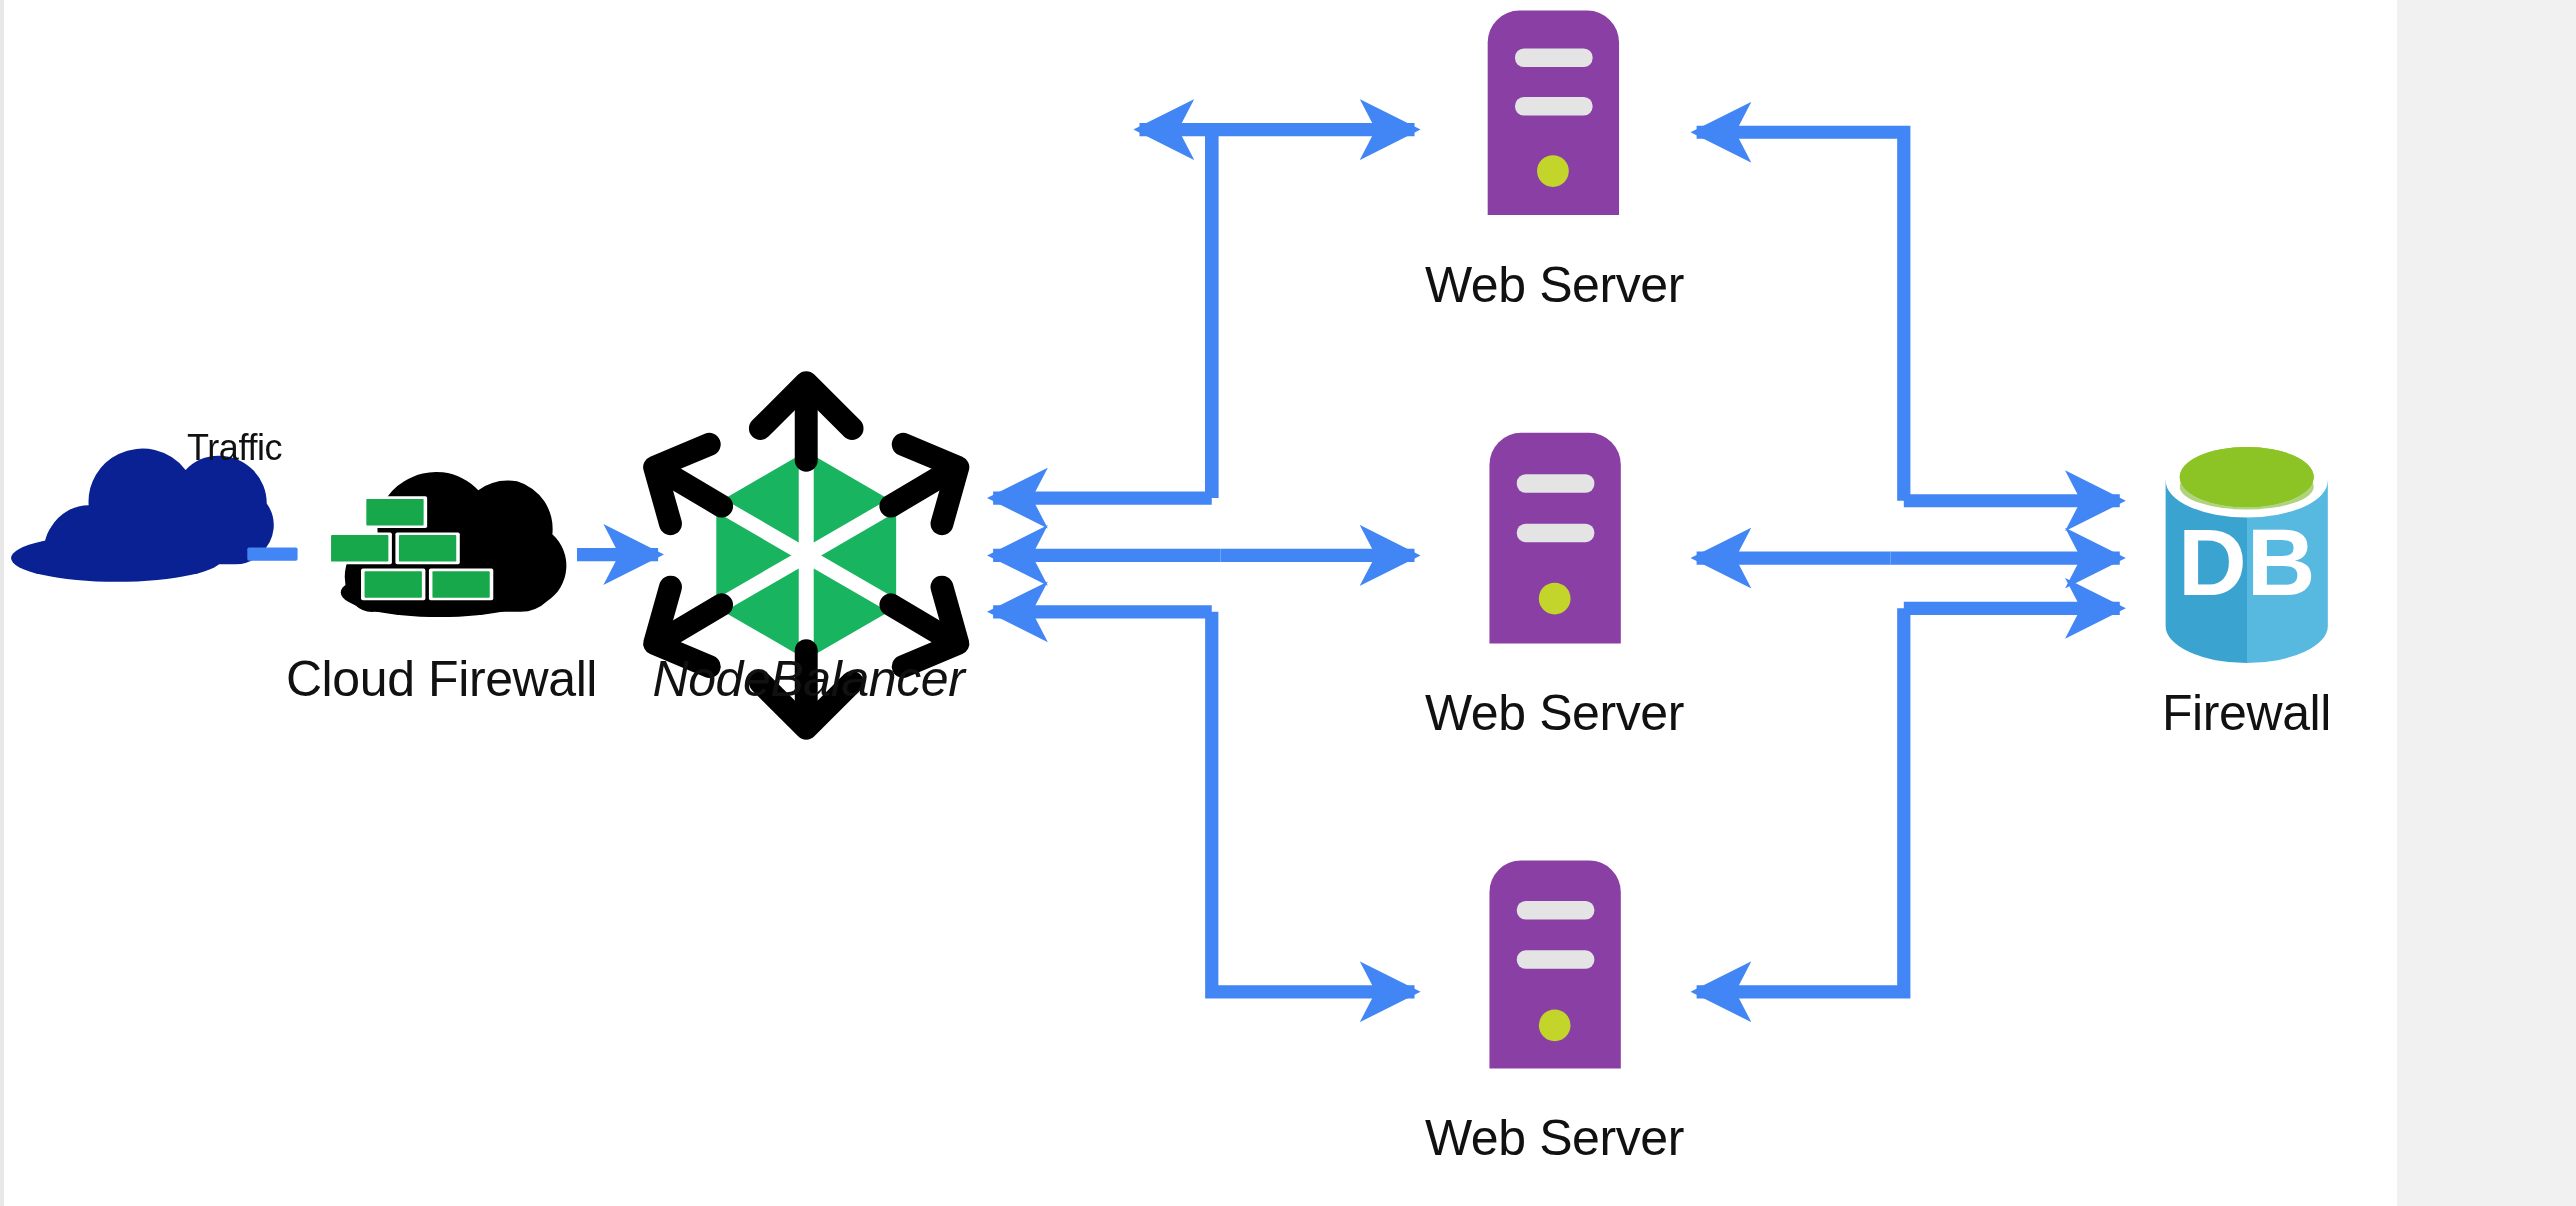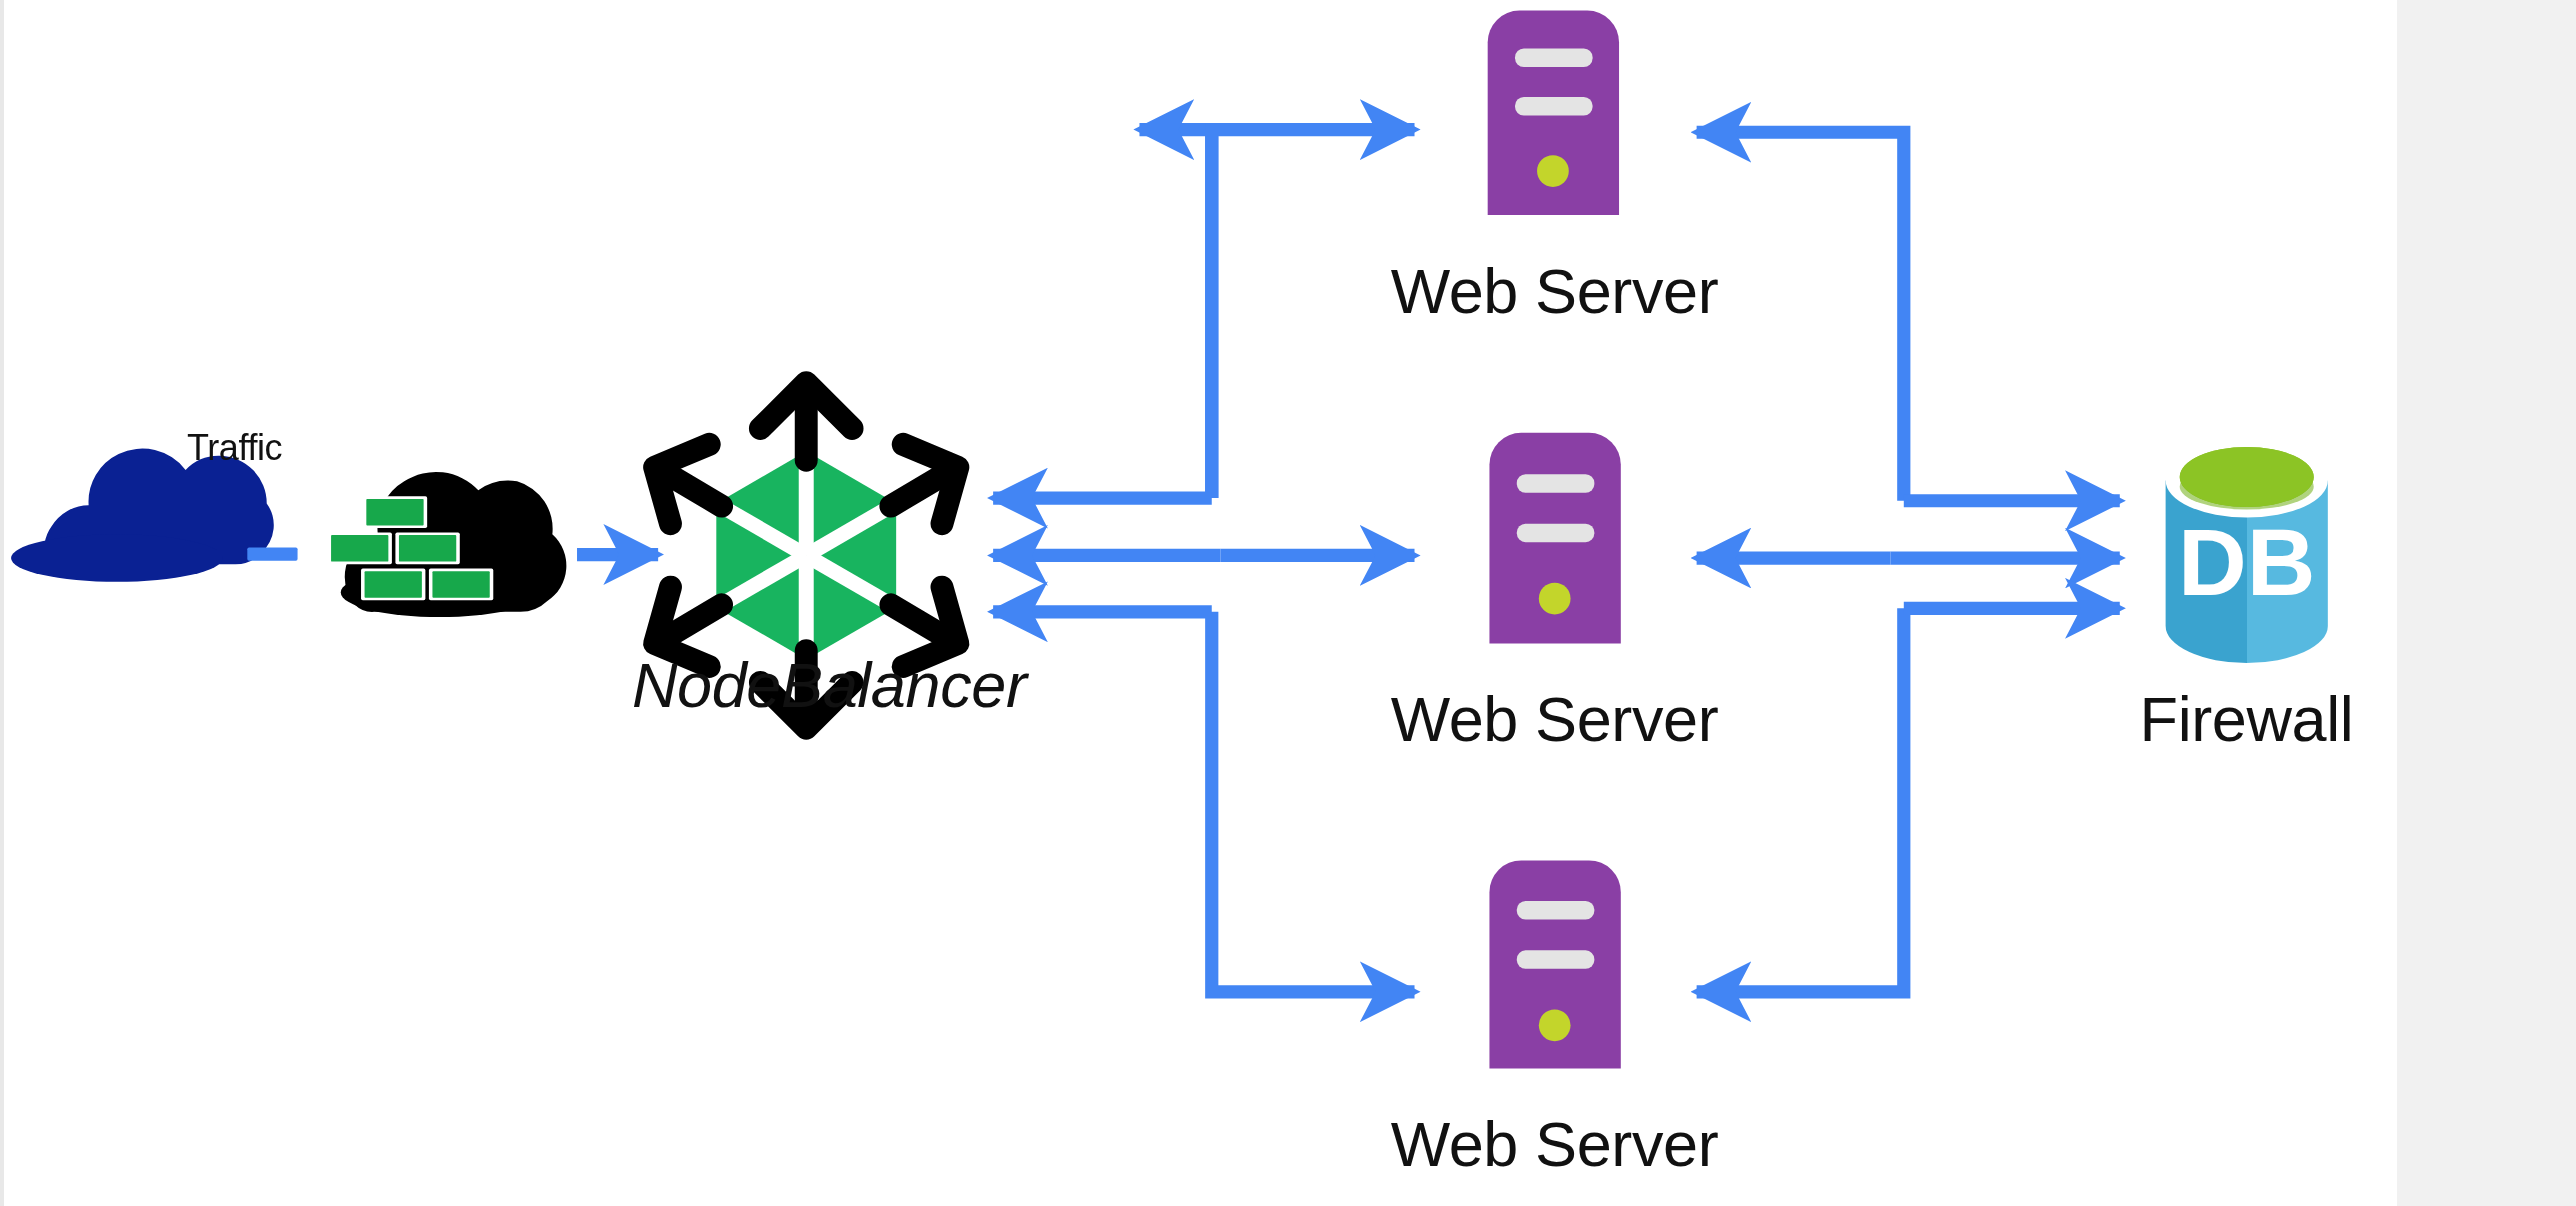--- a/index.html
+++ b/index.html
@@ -31,21 +31,21 @@
     position: absolute;
     left: 0;
     top: 0;
     width: 2397px;
     height: 1206px;
   }
   .node-label {
     position: absolute;
     color: #111111;
     font-family: "Liberation Sans", sans-serif;
-    font-size: 63px;
+    font-size: 50px;
     line-height: 1;
     white-space: nowrap;
     text-align: center;
     letter-spacing: -0.4px;
   }
   .lbl-traffic { font-size: 36px; }
 </style>
 </head>
 <body>
 
@@ -203,20 +203,21 @@
         <path d="M 2470 548 a 76 34 0 0 0 148 0 a 76 34 0 0 1 -148 0 Z" fill="#6fae14"></path>
         <ellipse cx="2544" cy="552" rx="76" ry="26" fill="#6fae14" opacity="0.55"></ellipse>
         <ellipse cx="2544" cy="541" rx="76" ry="34" fill="#8cc425"></ellipse>
 
         <text x="2544" y="675" text-anchor="middle" font-family="Liberation Sans, sans-serif" font-size="108" font-weight="bold" fill="#ffffff">DB</text>
       </g>
     </svg>
 
     <div class="node-label lbl-traffic" style="left:183px; top:430px;">Traffic</div>
 
+    <div class="node-label" style="left:261px; top:654px; width:353px;">Cloud Firewall</div>
 
     <div class="node-label" style="left:628px; top:654px; width:353px;font-style:italic;">NodeBalancer</div>
 
     <div class="node-label" style="left:1374px; top:260px; width:353px;">Web Server</div>
 
     <div class="node-label" style="left:1374px; top:688px; width:353px;">Web Server</div>
 
     <div class="node-label" style="left:1374px; top:1113px; width:353px;">Web Server</div>
 
     <div class="node-label" style="left:2066px; top:688px; width:353px;">Firewall</div>

